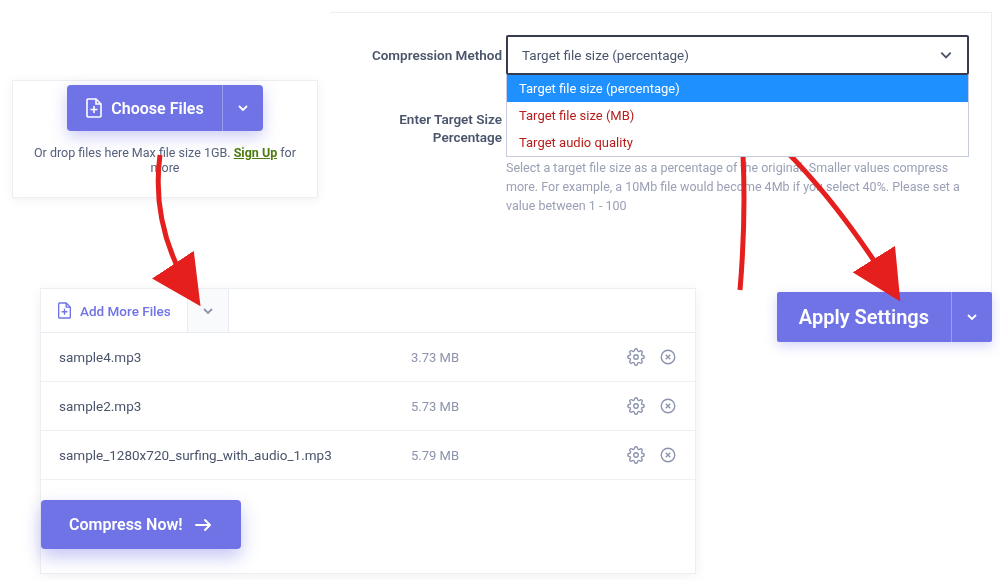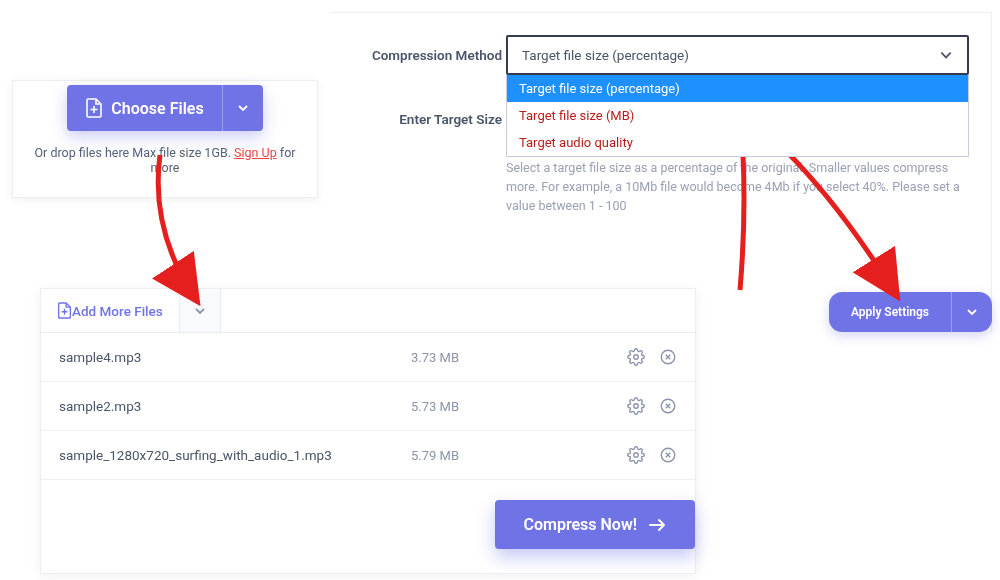--- a/index.html
+++ b/index.html
@@ -35,21 +35,21 @@
     display: flex; align-items: center; gap: 8px;
     padding: 13px 18px;
   }
   .choose-btn-drop {
     display: flex; align-items: center; justify-content: center;
     padding: 0 14px; border-left: 1px solid rgba(255,255,255,0.3);
   }
   .drop-text {
     font-size: 12.5px; color: #55607a; text-align: center;
   }
-  .drop-text a { color: #ef4444; text-decoration: underline; }
+  .drop-text a { color: #4d7c0f; text-decoration: underline; font-weight: bold; }
 
   
   .settings-area {
     position: absolute;
     left: 330px; top: 12px; right: 8px;
     border: 1px solid #eceef3;
     border-bottom: none;
     border-left: none;
     min-height: 320px;
   }
@@ -113,22 +113,22 @@
   }
   .help-text {
     font-size: 12.5px; color: #9aa0b5; line-height: 1.5; margin-top: 14px;
     max-width: 460px;
   }
 
   
   .apply-btn {
     position: absolute; right: 8px; top: 292px;
     display: flex; align-items: stretch;
-    background: #6f73e6; color: #fff; font-weight: 600; font-size: 12px;
-    border-radius: 13px; overflow: hidden; cursor: pointer;
+    background: #6f73e6; color: #fff; font-weight: 600; font-size: 20px;
+    border-radius: 2px; overflow: hidden; cursor: pointer;
     box-shadow: 0 4px 12px rgba(111,115,230,0.3);
   }
   .apply-btn-main { padding: 13px 22px; }
   .apply-btn-drop {
     display: flex; align-items: center; justify-content: center;
     padding: 0 14px; border-left: 1px solid rgba(255,255,255,0.3);
   }
 
   
   .files-panel {
@@ -136,42 +136,42 @@
     left: 40px; top: 288px; width: 656px;
     background: #fff;
     border: 1px solid #eceef3;
     box-shadow: 0 2px 12px rgba(0,0,0,0.06);
   }
   .files-header {
     display: flex; align-items: stretch;
     border-bottom: 1px solid #e9ebf2;
   }
   .add-more {
-    display: flex; align-items: center; gap: 0;
+    display: flex; align-items: center; gap: 8px;
     padding: 13px 16px; font-size: 13.5px; color: #6f73e6; font-weight: 500;
     cursor: pointer;
   }
   .add-more-drop {
     display: flex; align-items: center; justify-content: center;
     padding: 0 14px; border-left: 1px solid #e9ebf2; border-right: 1px solid #e9ebf2;
     color: #8c93ac;
     background: #f9fafc;
     cursor: pointer;
   }
   .file-row {
     display: flex; align-items: center;
     padding: 15px 18px; border-bottom: 1px solid #eef0f6;
     font-size: 13.5px; color: #4a556b;
   }
   .file-name { flex: 0 0 320px; }
   .file-size { flex: 1; color: #8c93ac; font-size: 13px; margin-left: 32px; }
   .file-actions { display: flex; gap: 14px; color: #8c93ac; }
   .file-actions span { cursor: pointer; display:inline-flex; }
   .files-footer {
-    display: flex; justify-content: flex-end; padding: 20px 0 24px;
+    display: flex; justify-content: flex-start; padding: 20px 0 24px;
   }
   .compress-btn {
     display: flex; align-items: center; gap: 12px;
     background: #6f73e6; color: #fff; font-weight: 600; font-size: 16px;
     padding: 15px 28px; border-radius: 4px; cursor: pointer;
     box-shadow: 0 8px 18px rgba(111,115,230,0.4);
   }
 
   
   .arrow {
@@ -226,20 +226,21 @@
         <div class="option selected">Target file size (percentage)</div>
         <div class="option">Target file size (MB)</div>
         <div class="option">Target audio quality</div>
       </div>
     </div>
   </div>
 
   <div class="settings-row target-row">
     <div class="settings-left">
       <div>Enter Target Size</div>
+      <div>Percentage</div>
     </div>
     <div class="target-right">
       <div class="slider-wrap">
         <div class="slider">
           <div class="slider-fill"></div>
           <div class="slider-thumb"></div>
         </div>
         <div class="input-group">
           <input type="text" value="40" style="">
           <span>%</span>

